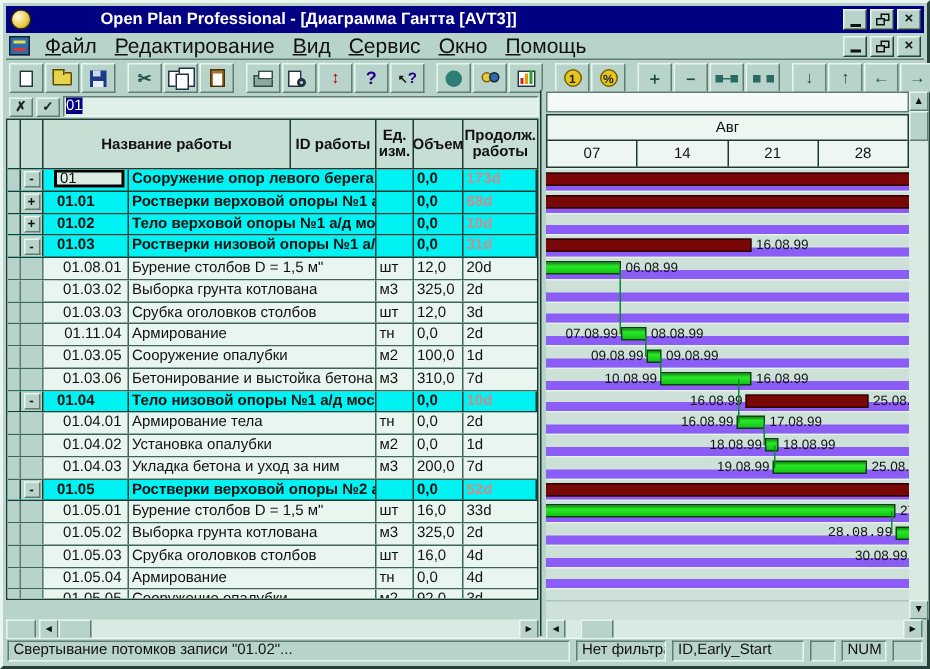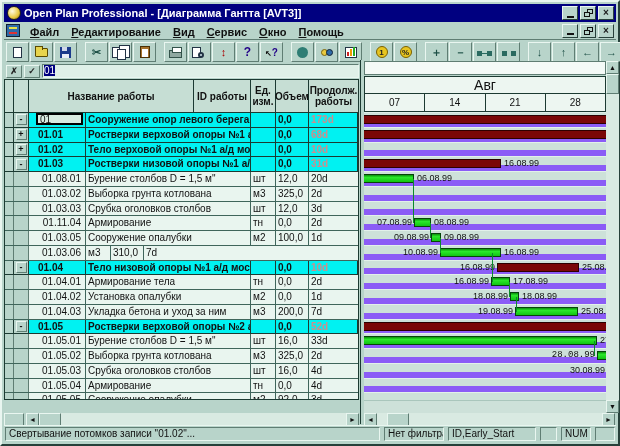--- a/index.html
+++ b/index.html
@@ -7,40 +7,40 @@
     --grid:#1c3a32; --rowbg:#e9f5ef; --cyan:#00f2f2; --ganttbg:#cde1d9; --gantthdr:#edf6f1;
     --navy:#000080; --redbar:#7a0707; --greenbar:#15cf15; --pink:#c98f8f; --track:#d9eae2;
   }
   *{box-sizing:border-box;margin:0;padding:0;font-family:"Liberation Sans",sans-serif;}
   html,body{width:620px;height:446px;overflow:hidden;background:#000;}
   .window{position:relative;width:620px;height:446px;background:var(--chrome);
     border:2px solid;border-color:var(--chrome-light) var(--chrome-darker) var(--chrome-darker) var(--chrome-light);}
 
   
   .titlebar{position:absolute;left:2px;top:2px;right:2px;height:18px;background:var(--navy);
-    display:flex;align-items:center;padding:0 2px;color:#fff;}
+    display:flex;align-items:center;padding:0 2px;color:#fff;gap:43px;}
   .title-icon{width:14px;height:14px;border-radius:50%;background:radial-gradient(circle at 35% 35%,#fffbe0,#e8c93f 60%,#7a6510);border:1px solid #222;margin:0 3px 0 1px;flex:none;}
   .title-text{font-size:11px;font-weight:bold;white-space:nowrap;overflow:hidden;flex:1;}
   .winbtns{display:flex;gap:2px;margin-left:4px;}
   .wbtn{width:16px;height:14px;background:var(--chrome);display:flex;align-items:center;justify-content:center;
     border:1px solid;border-color:var(--chrome-light) var(--chrome-darker) var(--chrome-darker) var(--chrome-light);
     font-size:10px;font-weight:bold;color:#1a1a1a;line-height:1;cursor:default;}
   .glyph-min{width:7px;height:2px;background:#111;margin-top:7px;}
   .glyph-restore{position:relative;width:9px;height:8px;}
   .glyph-restore i{position:absolute;display:block;border:1px solid #111;background:var(--chrome);}
   .glyph-restore i:first-child{width:6px;height:5px;right:0;top:0;}
   .glyph-restore i:last-child{width:6px;height:5px;left:0;bottom:0;}
 
   
   .menubar{position:absolute;left:2px;top:20px;right:2px;height:18px;display:flex;align-items:center;
     border-bottom:1px solid var(--chrome-dark);padding:0 2px;}
   .mdi-icon{width:14px;height:13px;background:#2f6ba8;border:1px solid #123;margin-right:4px;position:relative;flex:none;}
   .mdi-icon i{position:absolute;left:2px;right:2px;height:2px;background:#e8e04a;}
   .mdi-icon i:first-child{top:2px}.mdi-icon i:last-child{top:7px;background:#d33;}
-  .menu-item{display:inline-block;font-size:11px;color:#111;padding:1px 6px;cursor:default;font-weight:bold;}
+  .menu-item{display:inline-block;font-size:14px;color:#111;padding:1px 6px;cursor:default;}
   .menu-item::first-letter{text-decoration:underline;}
   .menubar .winbtns{margin-left:auto;}
 
   
   .toolbar{position:absolute;left:2px;top:39px;right:2px;height:22px;display:flex;align-items:center;padding-left:2px;gap:1px;}
   .tb-group{display:flex;gap:1px;margin-right:7px;}
   .tb-btn{width:23px;height:20px;background:var(--chrome);display:flex;align-items:center;justify-content:center;
     border:1px solid;border-color:var(--chrome-light) var(--chrome-dark) var(--chrome-dark) var(--chrome-light);
     font-size:11px;font-weight:bold;color:#1d4f46;cursor:default;overflow:hidden;}
   .ic-page{display:inline-block;width:9px;height:11px;background:#fff;border:1px solid #234;}
@@ -103,21 +103,21 @@
   .trow.sum .c.cdu{color:var(--pink);}
   .activecell{display:block;height:100%;margin:-1px 0 0 -2px;padding:0 2px;background:#d9ece1;border:2px solid #000;
     font-weight:normal;text-align:left;width:calc(100% + 4px);line-height:9px;}
 
   .belowtable{position:absolute;left:2px;top:398px;width:357px;height:13px;background:var(--chrome);}
 
   
   .vsplit{position:absolute;left:358px;top:58px;width:3px;bottom:20px;background:var(--chrome);border-left:1px solid var(--grid);}
   .gantt-top{position:absolute;left:362px;top:59px;width:242px;height:14px;background:#f4faf7;border:1px solid var(--chrome-dark);}
   .gantt-hdr{position:absolute;left:362px;top:74px;width:242px;height:36px;border:1px solid var(--grid);background:var(--gantthdr);}
-  .g-month{height:17px;border-bottom:1px solid var(--grid);display:flex;align-items:center;justify-content:center;font-size:14px;color:#111;}
+  .g-month{height:17px;border-bottom:1px solid var(--grid);display:flex;align-items:center;justify-content:center;font-size:10px;color:#111;}
   .g-weeks{display:flex;height:17px;}
   .g-week{flex:1;border-right:1px solid var(--grid);display:flex;align-items:center;justify-content:center;font-size:10px;color:#111;}
   .g-week:last-child{border-right:none;}
   .chart{position:absolute;left:362px;top:110px;width:242px;height:288px;background:var(--ganttbg);overflow:hidden;}
   .grow{position:relative;height:14.75px;border-bottom:6px solid #8b5cf6;box-shadow:inset 0 1px 0 #e2f1ea;}
   .gbar{position:absolute;top:3px;height:9px;}
   .gbar.red{background:var(--redbar);border:1px solid #2c0000;}
   .gbar.green{background:linear-gradient(#0b8f0b,#2ae82a 35%,#12c412);border:1px solid #06430a;}
   .glab{position:absolute;top:2px;font-size:9px;color:#111;white-space:nowrap;line-height:11px;}
   .glink{position:absolute;width:1px;background:#0a8a2a;}
@@ -376,20 +376,21 @@
           <div class="c cid">01.03.05</div>
           <div class="c cnm">Сооружение опалубки</div>
           <div class="c cun">м2</div>
           <div class="c cvo">100,0</div>
           <div class="c cdu">1d</div>
         </div>
         <div class="trow">
           <div class="c stripe"></div>
           <div class="c expcell"></div>
           <div class="c cid">01.03.06</div>
+          <div class="c cnm">Бетонирование и выстойка бетона</div>
           <div class="c cun">м3</div>
           <div class="c cvo">310,0</div>
           <div class="c cdu">7d</div>
         </div>
         <div class="trow sum">
           <div class="c stripe"></div>
           <div class="c expcell">
             <span class="expbtn">-</span>
           </div>
           <div class="c cid">01.04</div>

